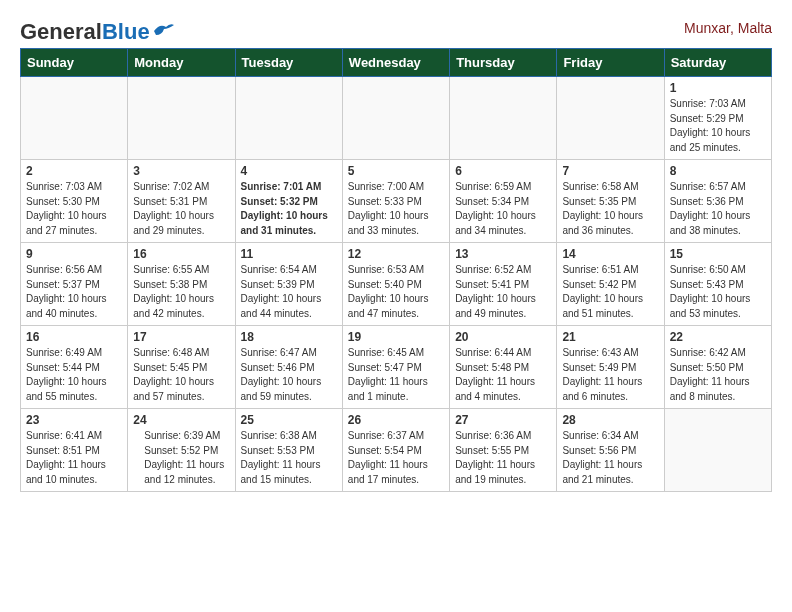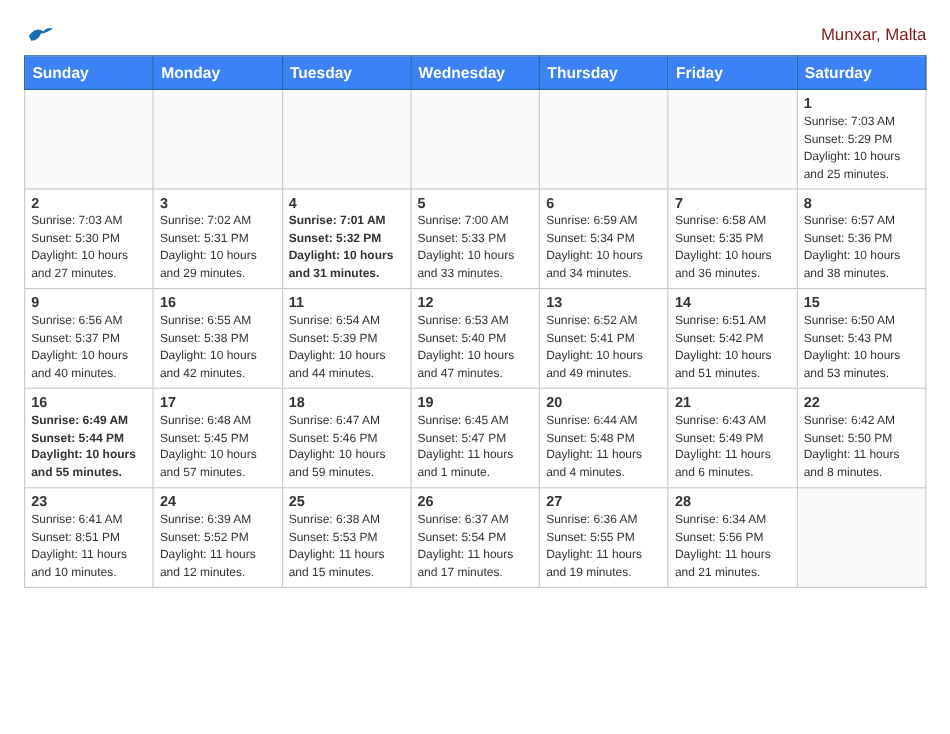--- a/index.html
+++ b/index.html
@@ -39,21 +39,21 @@
     .subtitle {
       font-size: 14px;
       color: #7f1d1d;
     }
     .calendar {
       width: 100%;
       border-collapse: collapse;
       border: 1px solid #ccc;
     }
     .calendar th {
-      background-color: #3b82f6;
+      background-color: #14532d;
       color: #fff;
       font-size: 13px;
       font-weight: bold;
       padding: 6px 6px;
       border: 1px solid #2a68a8;
       text-align: left;
     }
     .calendar td {
       vertical-align: top;
       border: 1px solid #ccc;
@@ -78,20 +78,23 @@
       line-height: 1.45;
       color: #333;
     }
   </style>
 </head>
 <body>
 
 <div class="header">
   <div class="logo">
     <div style="display:flex;align-items:center;">
+      <span class="logo-text">
+        <span>General</span><span class="blue">Blue</span>
+      </span>
       <svg width="22" height="18" viewBox="0 0 22 18" style="margin-left:2px;margin-bottom:4px;">
         <path d="M2,10 Q8,2 14,6 Q18,2 22,4 Q16,8 12,8 Q10,14 4,14 Z" fill="#1a6db5"></path>
       </svg>
     </div>
   </div>
   <div class="title-block">
     <div class="subtitle">Munxar, Malta</div>
   </div>
 </div>
 
@@ -221,21 +224,21 @@
           <span class="day-num">15</span>
           <div class="day-info" style="white-space: pre-line;">Sunrise: 6:50 AM
 Sunset: 5:43 PM
 Daylight: 10 hours
 and 53 minutes.</div>
         </td>
       </tr>
       <tr>
         <td>
           <span class="day-num">16</span>
-          <div class="day-info" style="white-space: pre-line; font-weight: bold;">Sunrise: 6:49 AM
+          <div class="day-info" style="white-space: pre-line;">Sunrise: 6:49 AM
 Sunset: 5:44 PM
 Daylight: 10 hours
 and 55 minutes.</div>
         </td>
         <td>
           <span class="day-num">17</span>
           <div class="day-info" style="white-space: pre-line;">Sunrise: 6:48 AM
 Sunset: 5:45 PM
 Daylight: 10 hours
 and 57 minutes.</div>
@@ -279,21 +282,21 @@
       <tr>
         <td>
           <span class="day-num">23</span>
           <div class="day-info" style="white-space: pre-line;">Sunrise: 6:41 AM
 Sunset: 8:51 PM
 Daylight: 11 hours
 and 10 minutes.</div>
         </td>
         <td>
           <span class="day-num">24</span>
-          <div class="day-info" style="white-space: pre-line;">Sunrise: 6:39 AM
+          <div class="day-info" style="white-space: pre-line; margin-left: 11px;">Sunrise: 6:39 AM
 Sunset: 5:52 PM
 Daylight: 11 hours
 and 12 minutes.</div>
         </td>
         <td>
           <span class="day-num">25</span>
           <div class="day-info" style="white-space: pre-line;">Sunrise: 6:38 AM
 Sunset: 5:53 PM
 Daylight: 11 hours
 and 15 minutes.</div>

